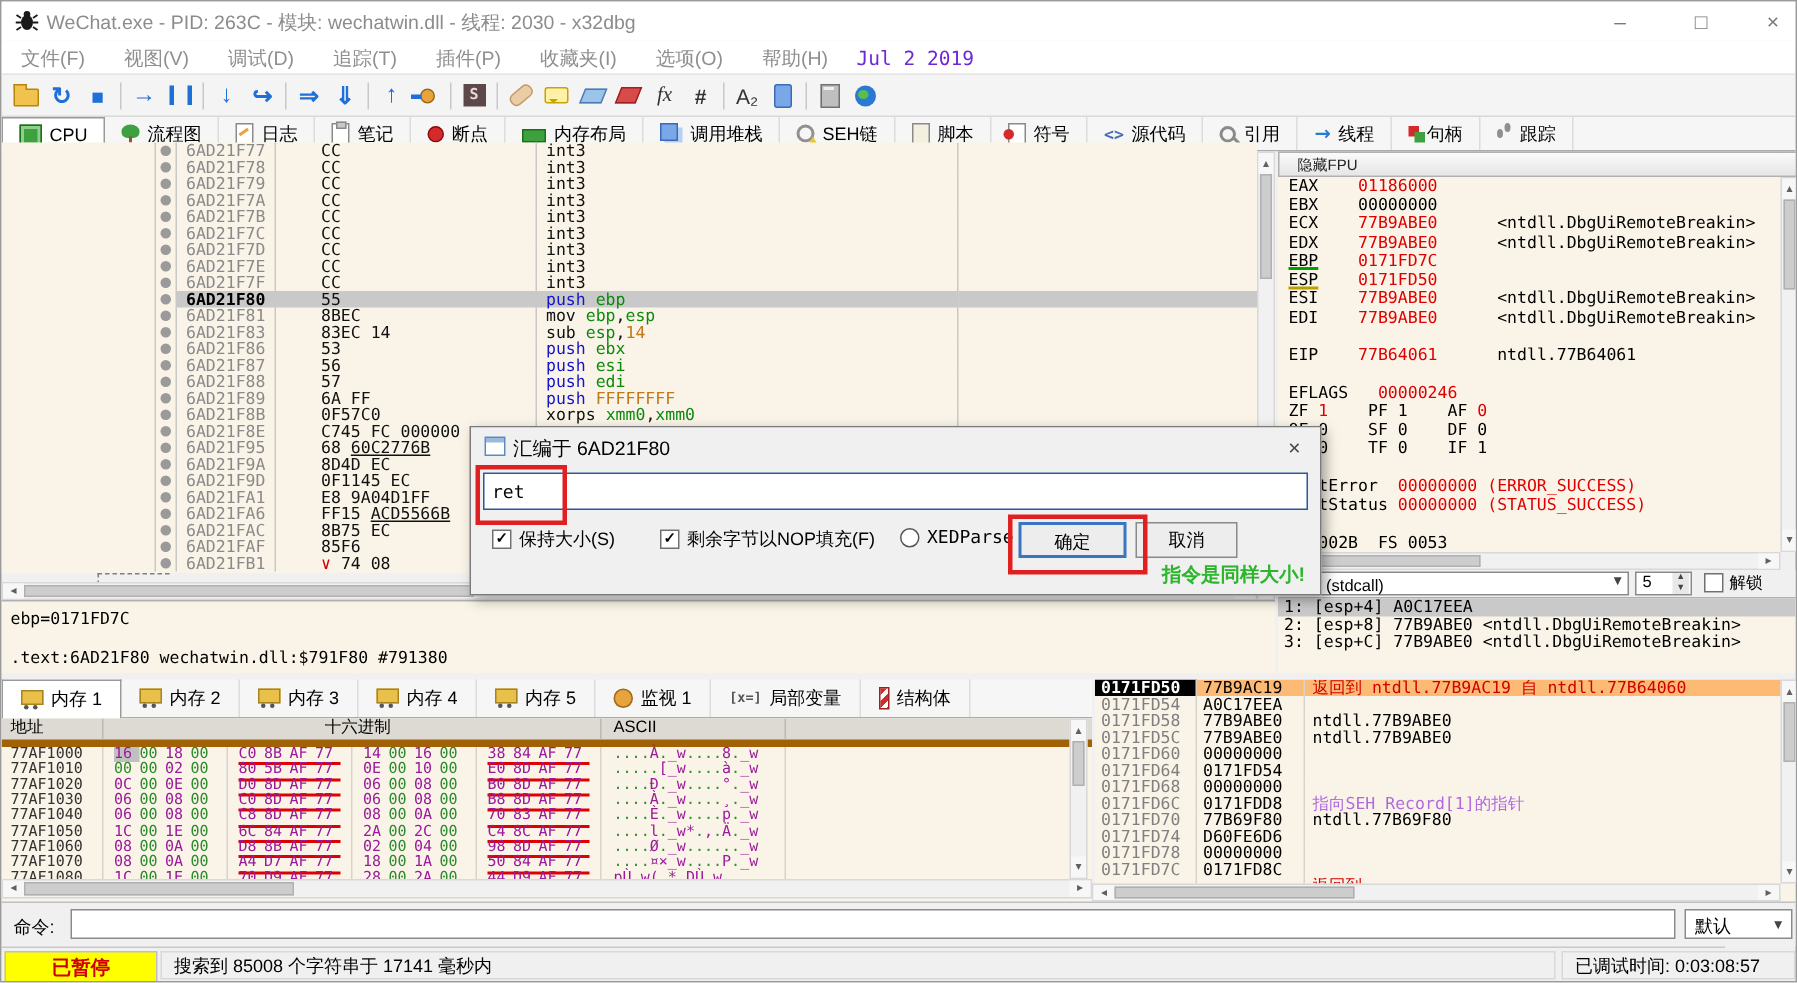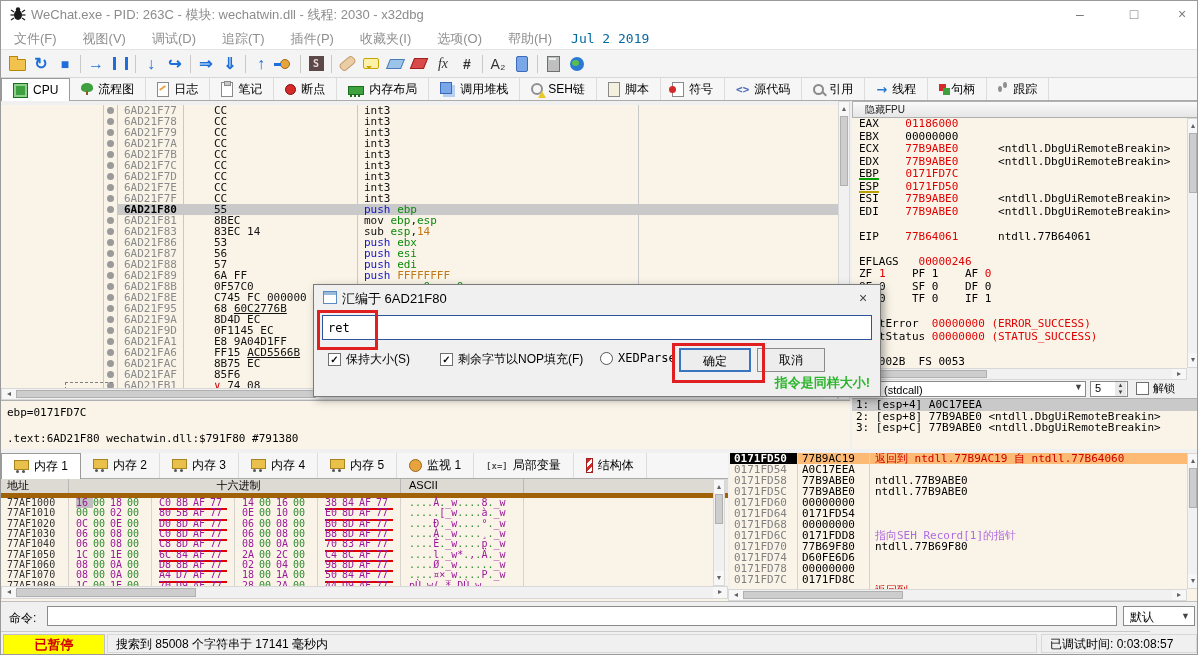--- a/index.html
+++ b/index.html
@@ -5,21 +5,21 @@
   html,body{margin:0;padding:0;background:#DADADA;font-family:"Liberation Sans",sans-serif;}
   #window{position:relative;width:1198px;height:655px;background:#F0F0F0;border:1px solid #9A9A9A;box-sizing:border-box;overflow:hidden;}
   .mono{font-family:"DejaVu Sans Mono",monospace;}
   
   #titlebar{position:absolute;left:0;top:0;width:100%;height:26px;background:#FFF;}
   #title-text{position:absolute;left:30px;top:5px;font-size:13px;color:#8C8C8C;}
   .winbtn{position:absolute;top:0;width:46px;height:26px;text-align:center;line-height:26px;color:#7A7A7A;font-size:14px;}
   #bugicon{position:absolute;left:9px;top:5px;}
   #menubar{position:absolute;left:0;top:26px;width:100%;height:22px;background:#FFF;}
   .menu-item{display:inline-block;padding:3px 13px;font-size:13px;color:#8F8F8F;}
-  #build-date{display:inline-block;padding:3px 6px;font-size:13px;color:#0369a1;font-family:"DejaVu Sans Mono",monospace;}
+  #build-date{display:inline-block;padding:3px 6px;font-size:13px;color:#6d28d9;font-family:"DejaVu Sans Mono",monospace;}
   #toolbar{position:absolute;left:0;top:48px;width:100%;height:29px;background:#F4F4F4;border-top:1px solid #E4E4E4;border-bottom:1px solid #D8D8D8;box-sizing:border-box;display:flex;align-items:center;padding-left:4px;}
   .tool{width:24px;height:22px;display:flex;align-items:center;justify-content:center;font-size:14px;}
   .tool .blue{color:#1E6FD9;font-weight:bold;}
   .tool .big{font-size:16px;}
   .tool .dark{color:#333;}
   .tool .italic{font-style:italic;font-family:"Liberation Serif",serif;}
   .tool .bold{font-weight:bold;}
   .tsep{width:1px;height:18px;background:#C8C8C8;margin:0 3px;}
   .ic{display:inline-block;position:relative;}
   .ic-folder{width:15px;height:10px;background:#F2C24E;border:1px solid #B8860B;border-radius:1px;margin-top:3px;}
@@ -61,21 +61,21 @@
   .ti-sym:after{content:"";position:absolute;left:-4px;top:3px;width:7px;height:7px;border-radius:50%;background:#D42A2A;}
   .ti-source{font:bold 11px "DejaVu Sans Mono",monospace;color:#4A6AB8;}
   .ti-mag{width:7px;height:7px;border:2px solid #8A8A8A;border-radius:50%;}
   .ti-mag:after{content:"";position:absolute;left:7px;top:7px;width:5px;height:2px;background:#8A8A8A;transform:rotate(45deg);}
   .ti-thread{font:bold 13px "DejaVu Sans",sans-serif;color:#2A7AD4;}
   .ti-blocks{width:7px;height:7px;background:#D42A2A;margin-bottom:4px;}
   .ti-blocks:after{content:"";position:absolute;left:4px;top:4px;width:7px;height:7px;background:#3FA03F;}
   .ti-paw{width:4px;height:6px;border-radius:50%;background:#909090;margin-right:6px;}
   .ti-paw:after{content:"";position:absolute;left:5px;top:-4px;width:4px;height:6px;border-radius:50%;background:#909090;}
   
-  #disasm{position:absolute;left:0;top:104px;width:837px;height:287px;background:#FAF4E8;overflow:hidden;}
+  #disasm{position:absolute;left:0;top:94px;width:837px;height:287px;background:#FAF4E8;overflow:hidden;}
   .drow{display:flex;height:11px;line-height:11px;font-size:11px;}
   .c-gut{width:103px;border-right:1px solid #C8C8C8;box-sizing:border-box;}
   .c-dot{width:14px;border-right:1px solid #C8C8C8;box-sizing:border-box;text-align:center;}
   .bp-dot{display:inline-block;width:7px;height:7px;border-radius:50%;background:#9A9A9A;margin-top:2px;}
   .c-addr{width:66px;padding-left:6px;color:#8A8A8A;border-right:1px solid #C8C8C8;box-sizing:border-box;}
   .c-bytes{width:174px;padding-left:30px;color:#1A1A1A;border-right:1px solid #C8C8C8;box-sizing:border-box;white-space:pre;}
   .c-instr{width:281px;padding-left:6px;border-right:1px solid #C8C8C8;box-sizing:border-box;white-space:pre;}
   .c-com{flex:1;}
   .drow.sel .c-addr{color:#000;font-weight:bold;}
   .drow.sel .c-addr,.drow.sel .c-bytes,.drow.sel .c-instr,.drow.sel .c-com{background:#C9C9C9;}

